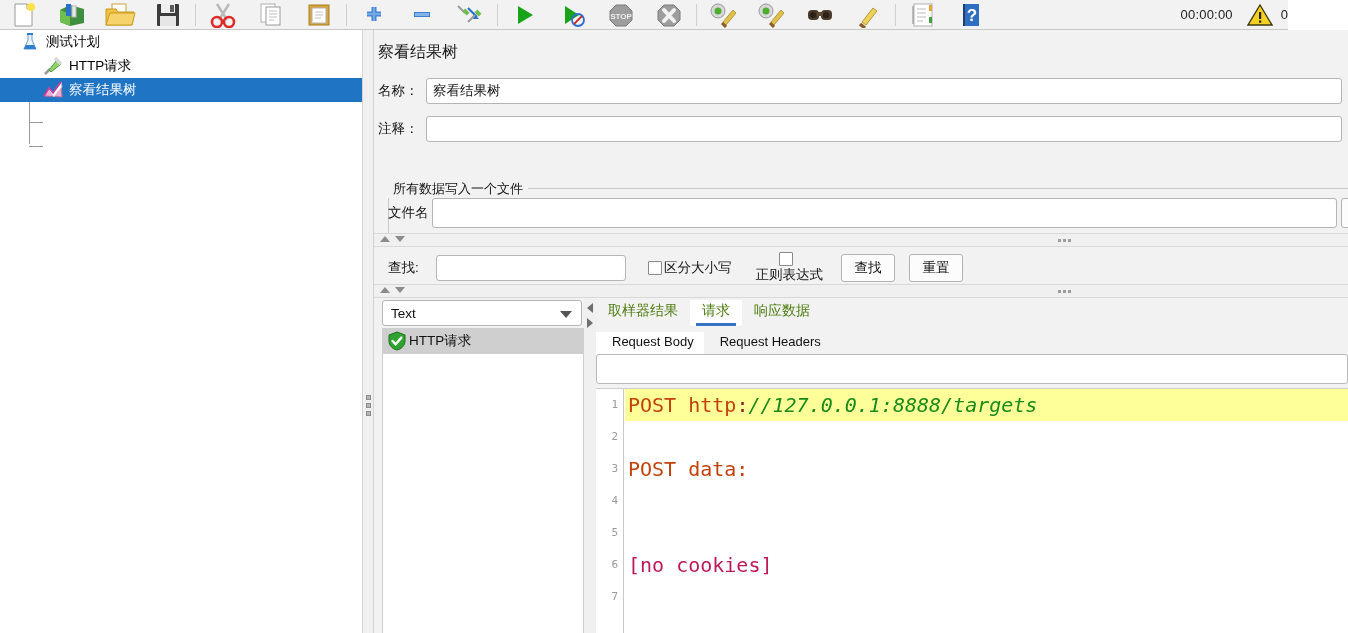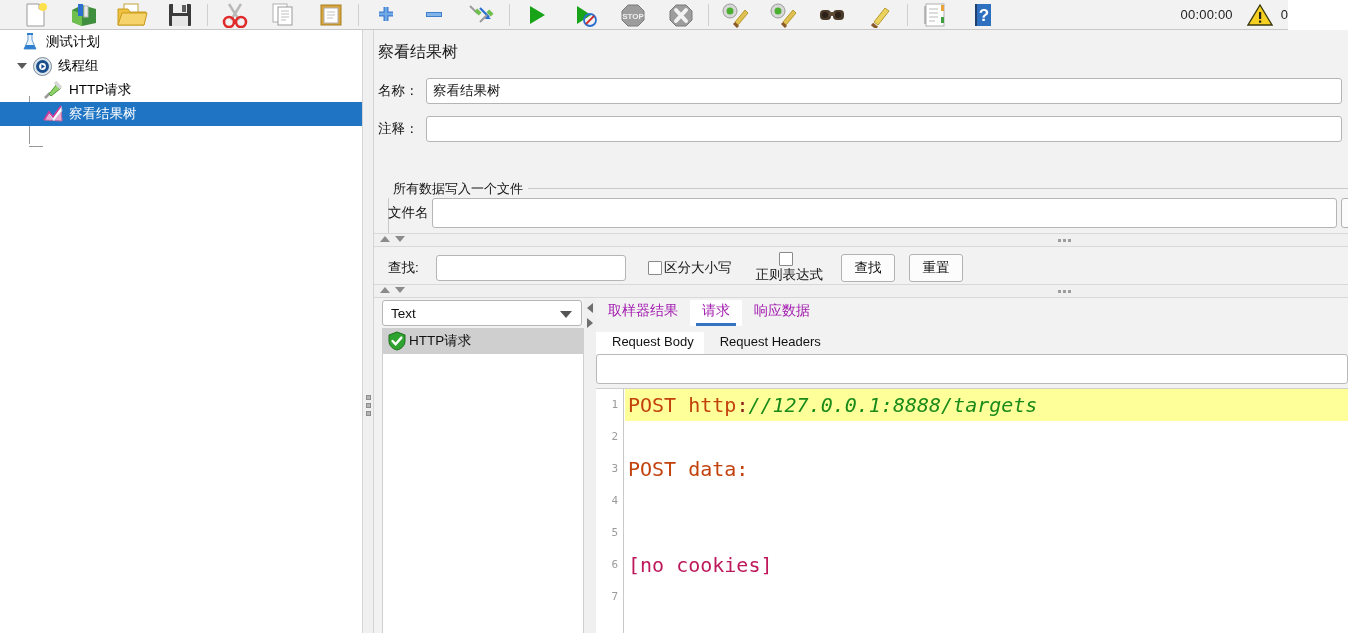--- a/index.html
+++ b/index.html
@@ -12,21 +12,21 @@
     font-size: 13px;
     color: #000;
   }
 
   
   #toolbar {
     position: absolute; left: 0; top: 0; width: 1288px; height: 30px;
     background: #f2f2f2;
     border-bottom: 1px solid #c8c8c8;
     display: flex; align-items: center;
-    padding-left: 12px;
+    padding-left: 0px;
   }
   .tb-btn {
     width: 48px; height: 28px;
     display: flex; align-items: center; justify-content: center;
     flex: 0 0 auto;
   }
   .tb-sep {
     width: 1px; height: 22px; background: #cfcfcf; margin: 0 3px; flex: 0 0 auto;
   }
   .tb-spacer { flex: 1 1 auto; }
@@ -147,21 +147,21 @@
   }
   .tri-left { width:0;height:0;border-top:5px solid transparent;border-bottom:5px solid transparent;border-right:6px solid #6e6e6e; }
   .tri-right { width:0;height:0;border-top:5px solid transparent;border-bottom:5px solid transparent;border-left:6px solid #6e6e6e; }
 
   
   #tabs-area {
     position:absolute; left:222px; top:268px; width:752px; height:365px;
     background:#f2f2f2;
   }
   #maintabs { position:absolute; left:0; top:0; height:28px; display:flex; align-items:flex-end; }
-  .mtab { padding: 2px 12px 6px 12px; font-size:14px; color:#a21caf; position:relative; }
+  .mtab { padding: 2px 12px 6px 12px; font-size:14px; color:#4d7c0f; position:relative; }
   .mtab.active { background:#ffffff; }
   .mtab.active:after {
     content:""; position:absolute; left:6px; right:6px; bottom:0; height:3px; background:#3574c0;
   }
   #subtabs { position:absolute; left:0; top:30px; height:26px; display:flex; align-items:flex-end; }
   .stab { padding: 2px 10px 5px 16px; font-size:13px; color:#111; }
   .stab.active { background:#ffffff; }
 
   #search-box {
     position:absolute; left:0; top:56px; width:752px; height:30px;
@@ -405,34 +405,20 @@
     <span class="tree-ico">
       <svg width="20" height="20" viewBox="0 0 20 20">
         <path d="M8 2 h4 v6 l4 9 H4 l4 -9 z" fill="#eaf3fb" stroke="#6699cc"></path>
         <path d="M6 13 h8 l2 4 H4 z" fill="#2f7fd0"></path>
         <rect x="7" y="1" width="6" height="2" fill="#2f7fd0"></rect>
       </svg>
     </span>
     <span class="tree-label">测试计划</span>
   </div>
 
-  <div class="tree-row" style="padding-left:14px;">
-    <span class="tree-toggle">
-      <span style="width:0;height:0;border-left:5px solid transparent;border-right:5px solid transparent;border-top:6px solid #5a5a5a;display:block;"></span>
-    </span>
-    <span class="tree-ico">
-      <svg width="21" height="21" viewBox="0 0 21 21">
-        <circle cx="10.5" cy="10.5" r="9" fill="#dfe7ee" stroke="#7b8b99"></circle>
-        <circle cx="10.5" cy="10.5" r="6.5" fill="#1a4f8c"></circle>
-        <circle cx="10.5" cy="10.5" r="3.4" fill="#ffffff"></circle>
-        <path d="M9.4 8.3 L13 10.5 L9.4 12.7 Z" fill="#1a4f8c"></path>
-      </svg>
-    </span>
-    <span class="tree-label">线程组</span>
-  </div>
 
   <div class="tree-row" style="padding-left:41px;">
     <span class="tree-ico">
       <svg width="22" height="22" viewBox="0 0 22 22">
         <path d="M3 19 L8 14" stroke="#9a9a9a" stroke-width="2.6"></path>
         <path d="M7 15 L15 5 L19 9 L9 17 Z" fill="#8fd36a" stroke="#4f9a33"></path>
         <path d="M13 3 L19 9" stroke="#d8d8d8" stroke-width="3.5"></path>
       </svg>
     </span>
     <span class="tree-label">HTTP请求</span>

